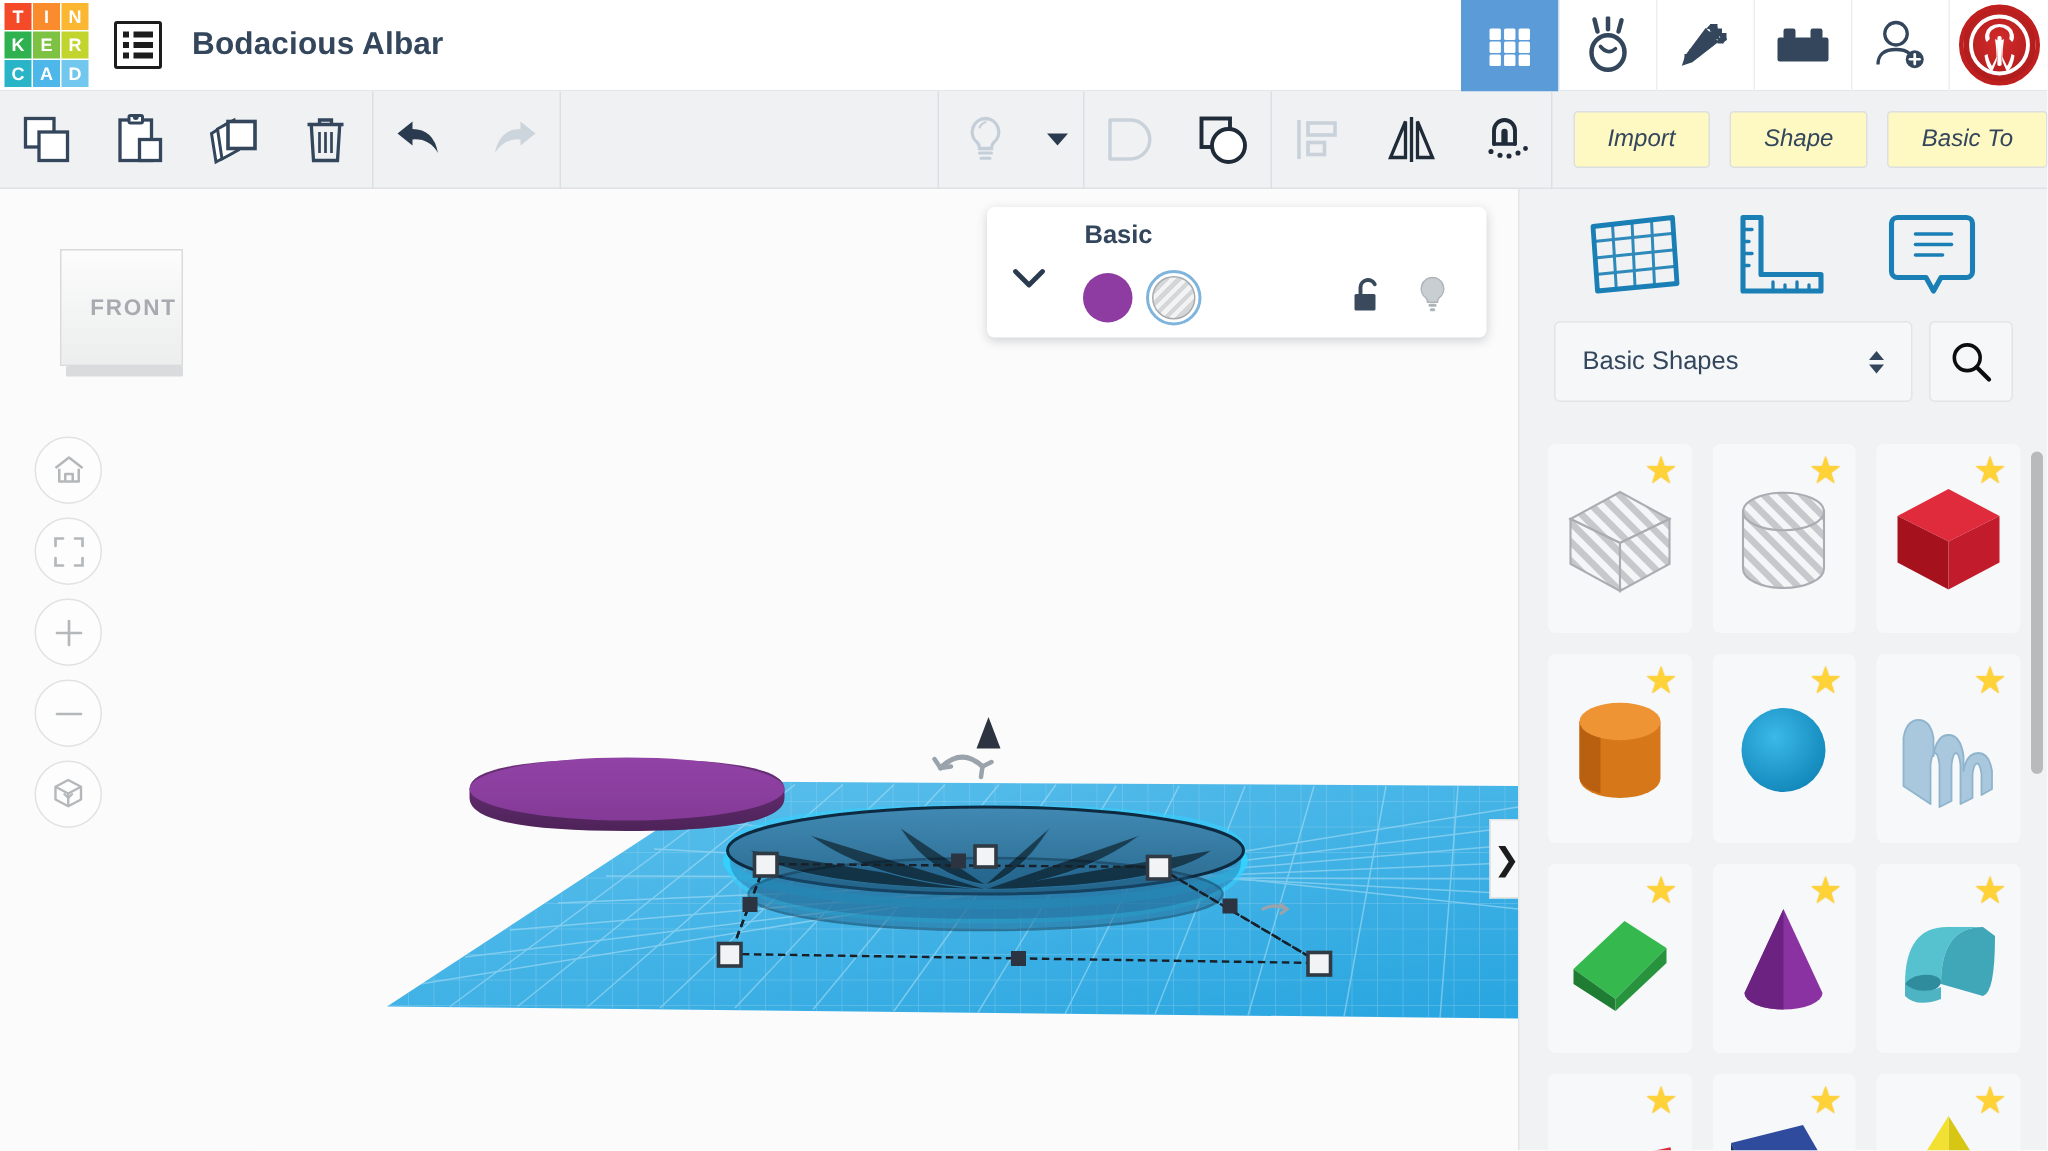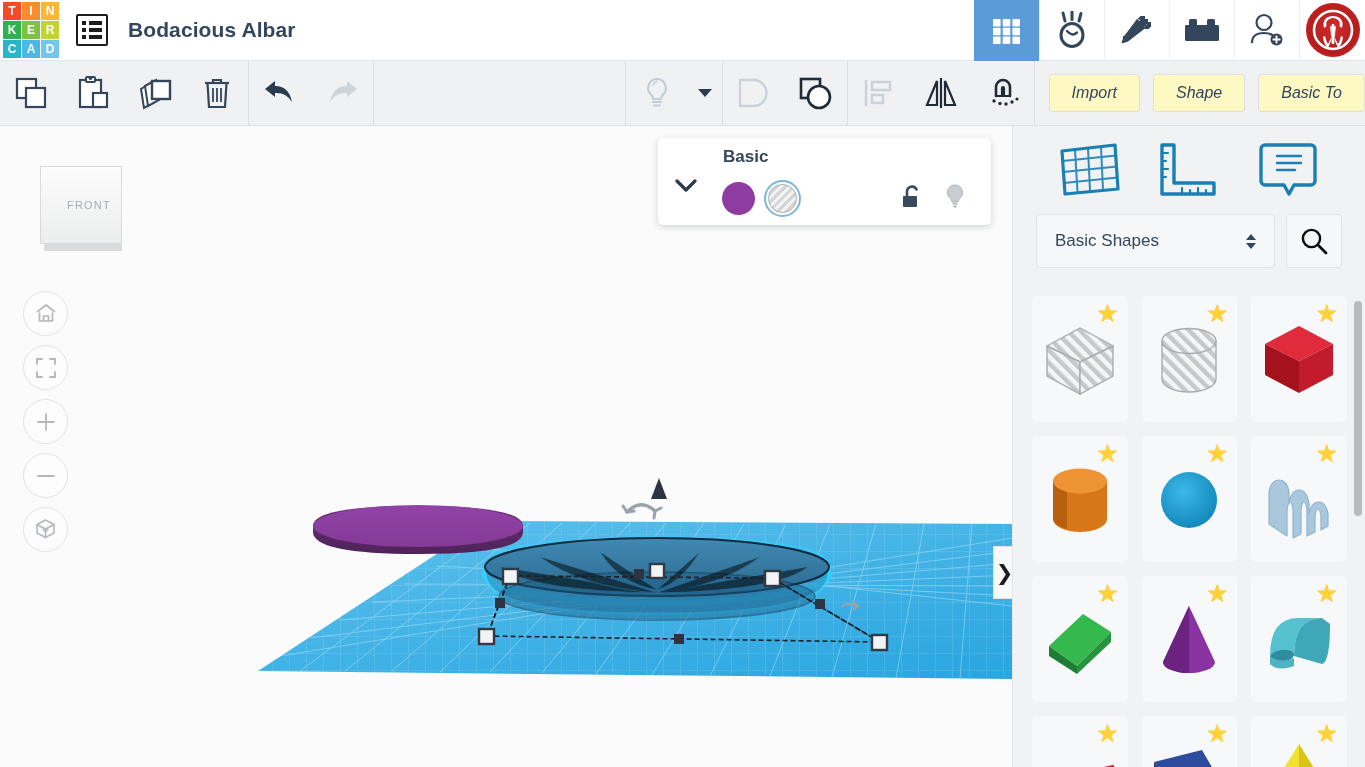--- a/index.html
+++ b/index.html
@@ -88,21 +88,21 @@
   .viewport {
     position: absolute; left: 0; top: 126px; width: 1012px; height: 641px;
     background: #fbfbfb; overflow: hidden;
   }
   .viewcube-wrap { position: absolute; left: 36px; top: 38px; width: 92px; height: 100px; }
   .viewcube {
     position: absolute; left: 4px; top: 2px; width: 82px; height: 78px;
     background: linear-gradient(180deg, #fcfcfc 0%, #eceded 100%);
     border: 1px solid #d8dadc;
     display: flex; align-items: center; justify-content: center;
-    color: #a7abaf; font-size: 11px; font-weight: normal; letter-spacing: 1.2px;
+    color: #a7abaf; font-size: 15px; font-weight: bold; letter-spacing: 1.2px;
     cursor: pointer;
     padding-left: 16px;
   }
   .viewcube-base {
     position: absolute; left: 8px; top: 80px; width: 78px; height: 7px;
     background: #d9dbdd; border-radius: 1px;
   }
   .nav-btns { position: absolute; left: 23px; top: 165px; display: flex; flex-direction: column; gap: 9px; }
   .nav-btn {
     width: 45px; height: 45px; border-radius: 50%;

